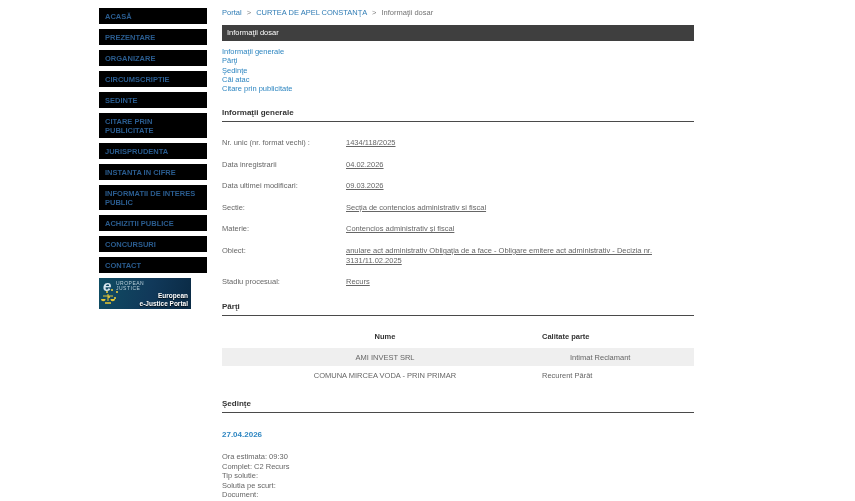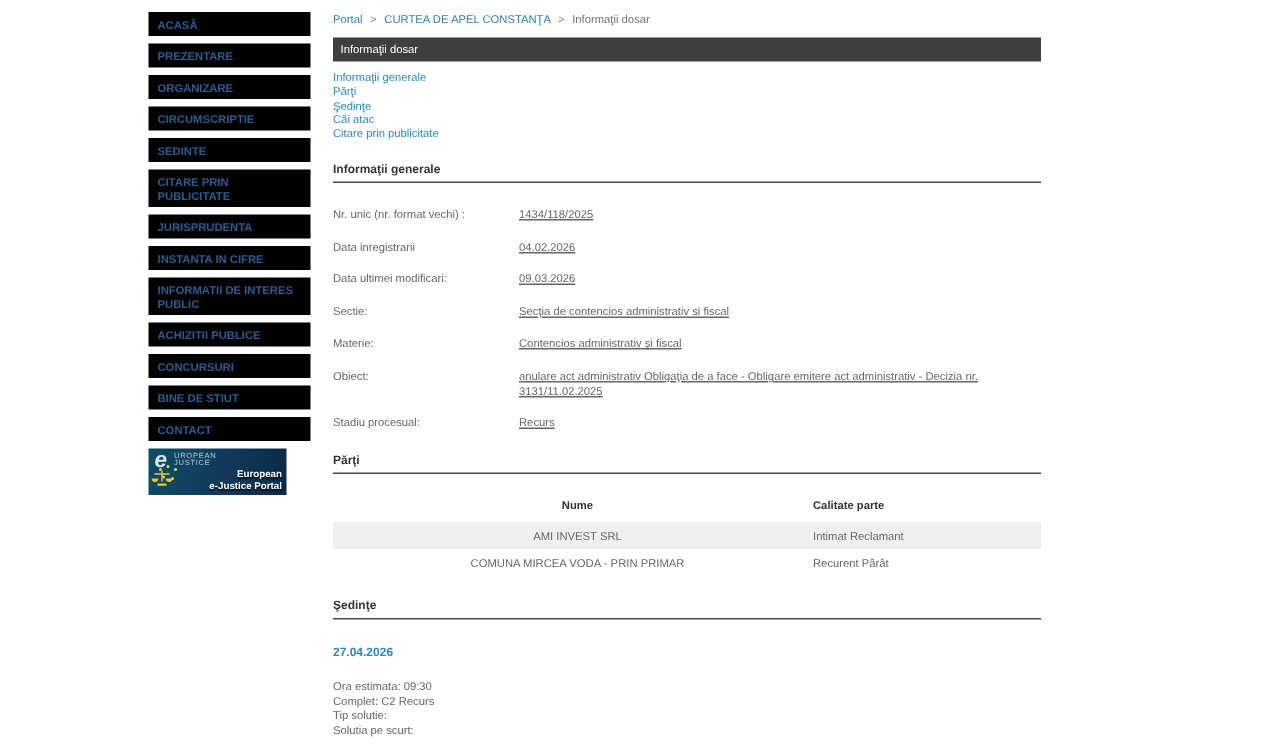--- a/index.html
+++ b/index.html
@@ -40,21 +40,21 @@
     padding-bottom:4px; border-bottom:1px solid #4a4a4a; }
 
   .fields { margin-top:16px; }
   .field { display:flex; margin-bottom:11.5px; font-size:7.5px; color:#666666; }
   .field-label { flex:0 0 124px; }
   .field-value { flex:1; line-height:10px;text-decoration:underline; }
 
   .parties-table { margin-top:10px; font-size:7.5px; }
   .p-header { display:flex; font-weight:bold; color:#333333; padding:6px 6px 7px 6px; }
   .p-row { display:flex; color:#666666; padding:4.5px 6px; }
-  .p-row.odd { background:#efefef; }
+  .p-row.odd { background:#efefef;gap:28px; }
   .p-col1 { flex:0 0 314px;text-align:center; }
   .p-col2 { flex:1; }
 
   .hearing-date { display:inline-block; margin-top:17px; color:#2e86c1; font-weight:bold; font-size:8px; cursor:pointer; }
   .hearing-details { margin-top:11px; font-size:7.5px; color:#666666; line-height:9.5px; }
 </style>
 </head>
 <body>
 
 <div class="page">
@@ -64,21 +64,20 @@
     <div class="nav-item">PREZENTARE</div>
     <div class="nav-item">ORGANIZARE</div>
     <div class="nav-item">CIRCUMSCRIPTIE</div>
     <div class="nav-item">SEDINTE</div>
     <div class="nav-item">CITARE PRIN PUBLICITATE</div>
     <div class="nav-item">JURISPRUDENTA</div>
     <div class="nav-item">INSTANTA IN CIFRE</div>
     <div class="nav-item">INFORMATII DE INTERES PUBLIC</div>
     <div class="nav-item">ACHIZITII PUBLICE</div>
     <div class="nav-item">CONCURSURI</div>
-    <div class="nav-item">BINE DE STIUT</div>
     <div class="nav-item">CONTACT</div>
 
     <div class="logo">
       <span class="logo-e">e</span>
       <span class="logo-brand">
         <span>UROPEAN</span><br>
         <span>JUSTICE</span>
       </span>
       <span class="logo-stars"></span>
       <span class="logo-scales">
@@ -170,16 +169,17 @@
     </div>
 
     
     <div class="section-title">Şedinţe</div>
     <span class="hearing-date">27.04.2026</span>
     <div class="hearing-details">
       <div>Ora estimata: 09:30</div>
       <div>Complet: C2 Recurs</div>
       <div>Tip solutie:</div>
       <div>Solutia pe scurt:</div>
+      <div>Document:</div>
     </div>
 
   </div>
 </div>
 
 </body></html>

